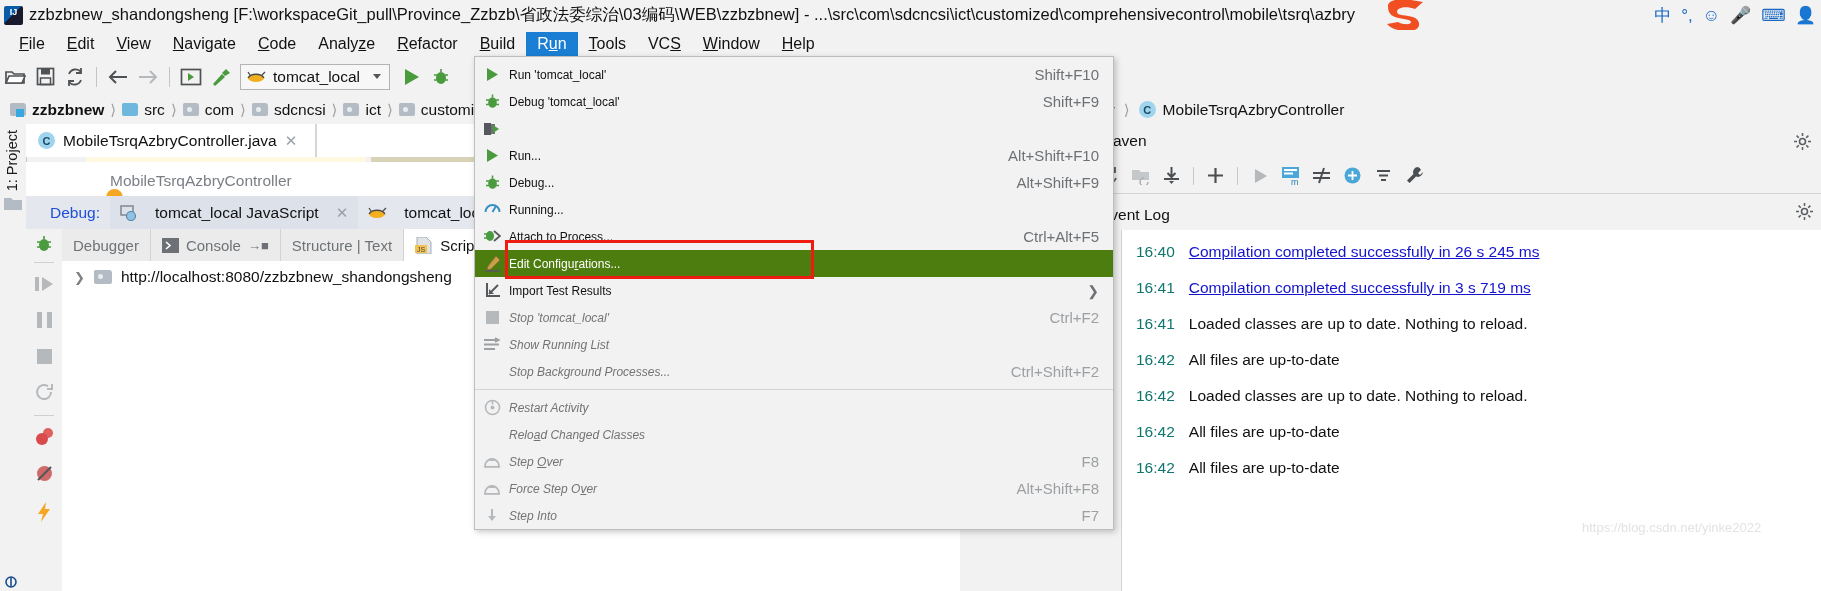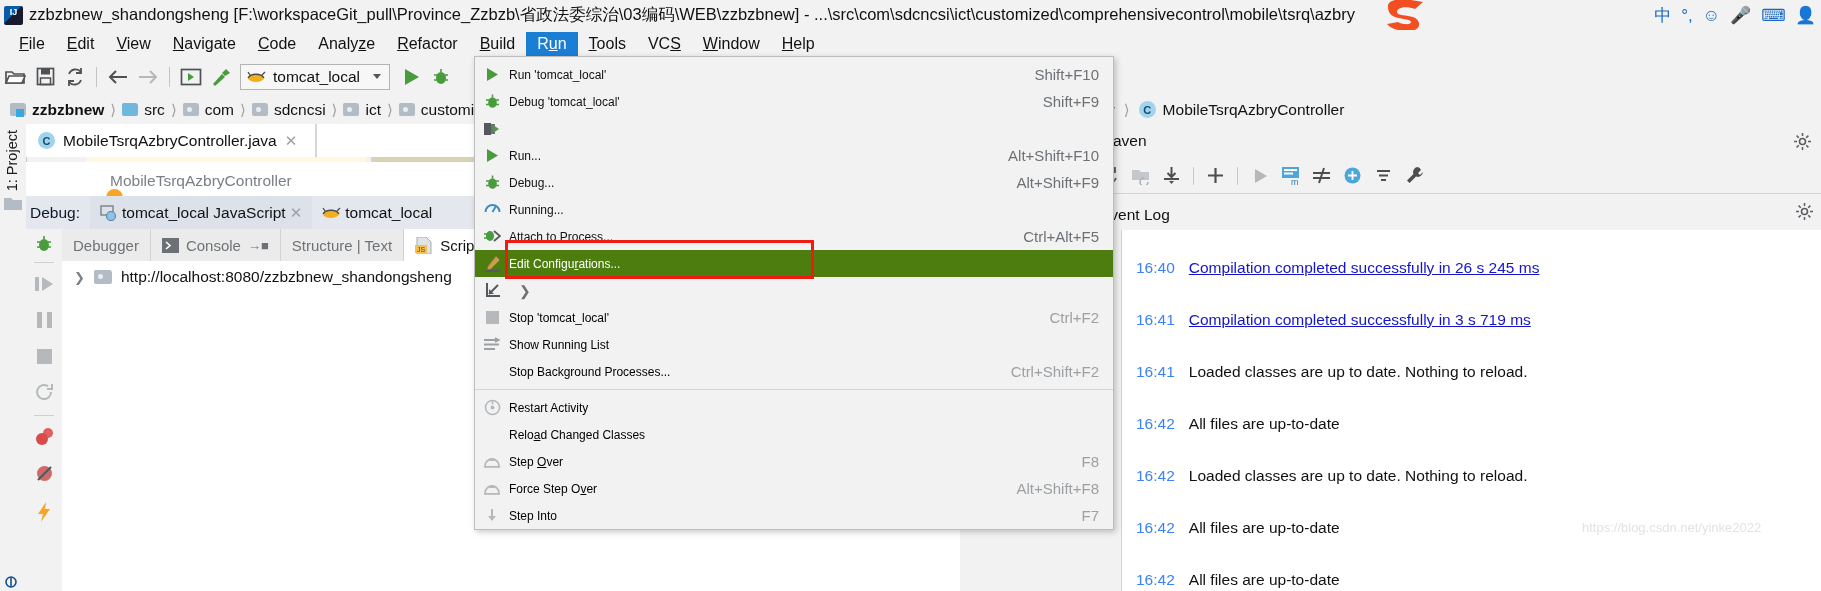--- a/index.html
+++ b/index.html
@@ -63,22 +63,22 @@
   .etab .nm{font-size:15.5px;color:#111;white-space:nowrap;}
   .xclose{color:#9aa0a6;font-size:15px;}
   .tabstripe{position:absolute;left:26px;top:157px;width:1060px;height:5px;}
 
   
   .editor{position:absolute;left:26px;top:162px;width:1060px;height:34px;background:#fff;}
   .classname{position:absolute;left:110px;top:172px;font-size:15.5px;color:#7a7f85;white-space:nowrap;}
 
   
   .dbgheader{position:absolute;left:26px;top:196px;width:934px;height:33px;background:#e4e7ee;display:flex;align-items:center;}
-  .dbglabel{font-size:15.5px;color:#0f172a;padding:0 10px 0 4px;}
-  .dbgtab{height:33px;display:flex;align-items:center;gap:4px;padding:0 10px;box-sizing:border-box;font-size:15.5px;color:#111;white-space:nowrap;}
+  .dbglabel{font-size:15.5px;color:#1d4ed8;padding:0 10px 0 24px;}
+  .dbgtab{height:33px;display:flex;align-items:center;gap:17px;padding:0 10px;box-sizing:border-box;font-size:15.5px;color:#111;white-space:nowrap;}
   .dbgtab.sel{background:#dde1ea;}
   .bulb{position:absolute;left:106px;top:189px;width:17px;height:17px;border-radius:50%;background:#f5a623;}
   .bulb::after{content:"";position:absolute;left:3px;top:15px;width:11px;height:2px;background:#f5a623;}
 
   .dbgtoolstrip{position:absolute;left:26px;top:229px;width:36px;height:362px;background:#f2f2f2;border-right:1px solid #cfcfcf;}
   .dbgtabs{position:absolute;left:62px;top:229px;width:898px;height:32px;background:#ebebeb;display:flex;align-items:stretch;}
   .dtab{display:flex;align-items:center;gap:7px;padding:0 11px;font-size:15px;color:#6e7377;border-right:1px solid #d2d2d2;white-space:nowrap;}
   .dtab.act{background:#fff;color:#111;}
   .dbgcontent{position:absolute;left:62px;top:261px;width:898px;height:330px;background:#fff;}
   .treerow{display:flex;align-items:center;gap:9px;padding:7px 0 0 12px;}
@@ -95,33 +95,33 @@
 
   .evhead{position:absolute;left:1086px;top:199px;width:735px;height:31px;background:#f2f2f2;display:flex;align-items:center;}
   .evhead .ttl{font-size:15.5px;color:#111;margin-left:14px;}
   .evgear{position:absolute;right:8px;top:203px;color:#5a5d61;}
 
   .evstrip{position:absolute;left:1086px;top:230px;width:36px;height:361px;background:#f2f2f2;border-right:1px solid #d3d3d3;
            display:flex;flex-direction:column;align-items:center;gap:22px;padding-top:8px;box-sizing:border-box;}
   .evstrip .ei{width:20px;height:20px;color:#55585c;display:flex;align-items:center;justify-content:center;}
   .evlist{position:absolute;left:1122px;top:230px;width:699px;height:361px;background:#fff;padding-top:4px;box-sizing:border-box;}
   .evrow{display:flex;align-items:baseline;gap:14px;padding:9px 0 9px 14px;font-size:15.5px;}
-  .evtime{color:#3b82f6;margin-top:16px;}
+  .evtime{color:#0f766e;}
   .evmsg{color:#111;}
   .evmsg.link{color:#1414cc;text-decoration:underline;}
 
   .watermark{position:absolute;left:1582px;top:520px;font-size:13px;color:#e3e3e3;white-space:nowrap;}
 
   
   .popup{position:absolute;left:474px;top:56px;width:640px;background:#f2f2f2;border:1px solid #bdbdbd;
          box-shadow:2px 2px 6px rgba(0,0,0,.22);z-index:40;padding:4px 0 0 0;box-sizing:border-box;}
   .mrow{position:relative;display:flex;align-items:center;height:27px;padding:0 14px 0 0;box-sizing:border-box;}
   .mrow .ico{width:34px;display:flex;align-items:center;justify-content:center;flex:none;}
   .mrow .lbl{font-size:12px;color:#111;white-space:nowrap;flex:1;}
-  .mrow.dim .lbl{color:#000000;}
+  .mrow.dim .lbl{color:#737373;font-style:italic;}
   .mrow .key{font-size:15px;color:#6d7074;white-space:nowrap;margin-left:20px;}
   .mrow.dim .key{color:#9da0a3;}
   .mrow.sel{background:#4d7c0f;}
   .mrow.sel .lbl{color:#fff;}
   .msep{height:1px;background:#d4d4d4;margin:4px 0;}
   .submark{color:#6d7074;font-size:14px;margin-left:10px;}
   .redbox{position:absolute;left:505px;top:240px;width:303px;height:33px;border:3px solid #ee1b11;z-index:60;pointer-events:none;}
 
   svg{display:block;}
 </style>
@@ -651,20 +651,21 @@
     </div>
 
     <div class="mrow">
       <span class="ico">
         <svg width="17" height="17" viewBox="0 0 17 17">
             <path d="M3 1v13h13" fill="none" stroke="#55585c" stroke-width="2"></path>
             <path d="M14 3L5 12" stroke="#55585c" stroke-width="2"></path>
             <path d="M5 7v5h5" fill="#55585c"></path>
           </svg>
       </span>
+      <span class="lbl">Import Test Results</span>
       <span class="submark">❯</span>
     </div>
 
     <div class="mrow dim">
       <span class="ico">
         <svg width="15" height="15" viewBox="0 0 15 15">
             <rect x="1" y="1" width="13" height="13" fill="#b6b9bc"></rect>
           </svg>
       </span>
       <span class="lbl">Stop 'tomcat_local'</span>

